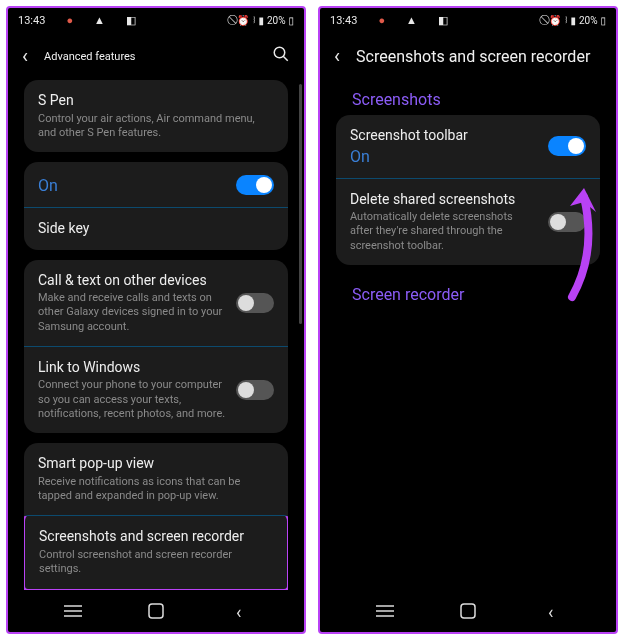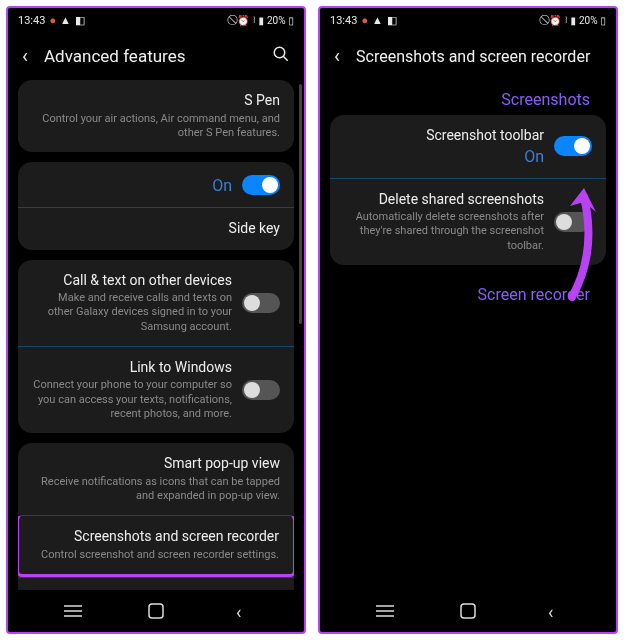--- a/index.html
+++ b/index.html
@@ -25,37 +25,36 @@
     position: relative;
   }
   .statusbar {
     height: 24px;
     display: flex;
     align-items: center;
     padding: 0 10px;
     font-size: 11px;
     color: #e8e8e8;
   }
-  .statusbar .left { display: flex; align-items: center; gap: 4px; }
+  .statusbar .left { display: flex; align-items: center; gap: 21px; }
   .statusbar .right { margin-left: auto; display: flex; align-items: center; gap: 3px; font-size: 10px; }
   .glyph { display:inline-block; }
   .titlebar {
     height: 48px;
     display: flex;
     align-items: center;
     padding: 0 14px;
     gap: 16px;
   }
-  .titlebar .title { font-size: 17px; font-weight: 400; color: #f0f0f0; flex:1; }
+  .titlebar .title { font-size: 11px; font-weight: 400; color: #f0f0f0; flex:1; }
   .content {
     flex: 1;
     overflow: hidden;
-    padding: 0 10px;
+    padding: 0 16px;
     position: relative;
-    text-align: right;
   }
   .card {
     background: #1c1c1c;
     border-radius: 14px;
     margin-bottom: 10px;
     overflow: hidden;
   }
   .row {
     padding: 12px 14px;
     display: flex;

